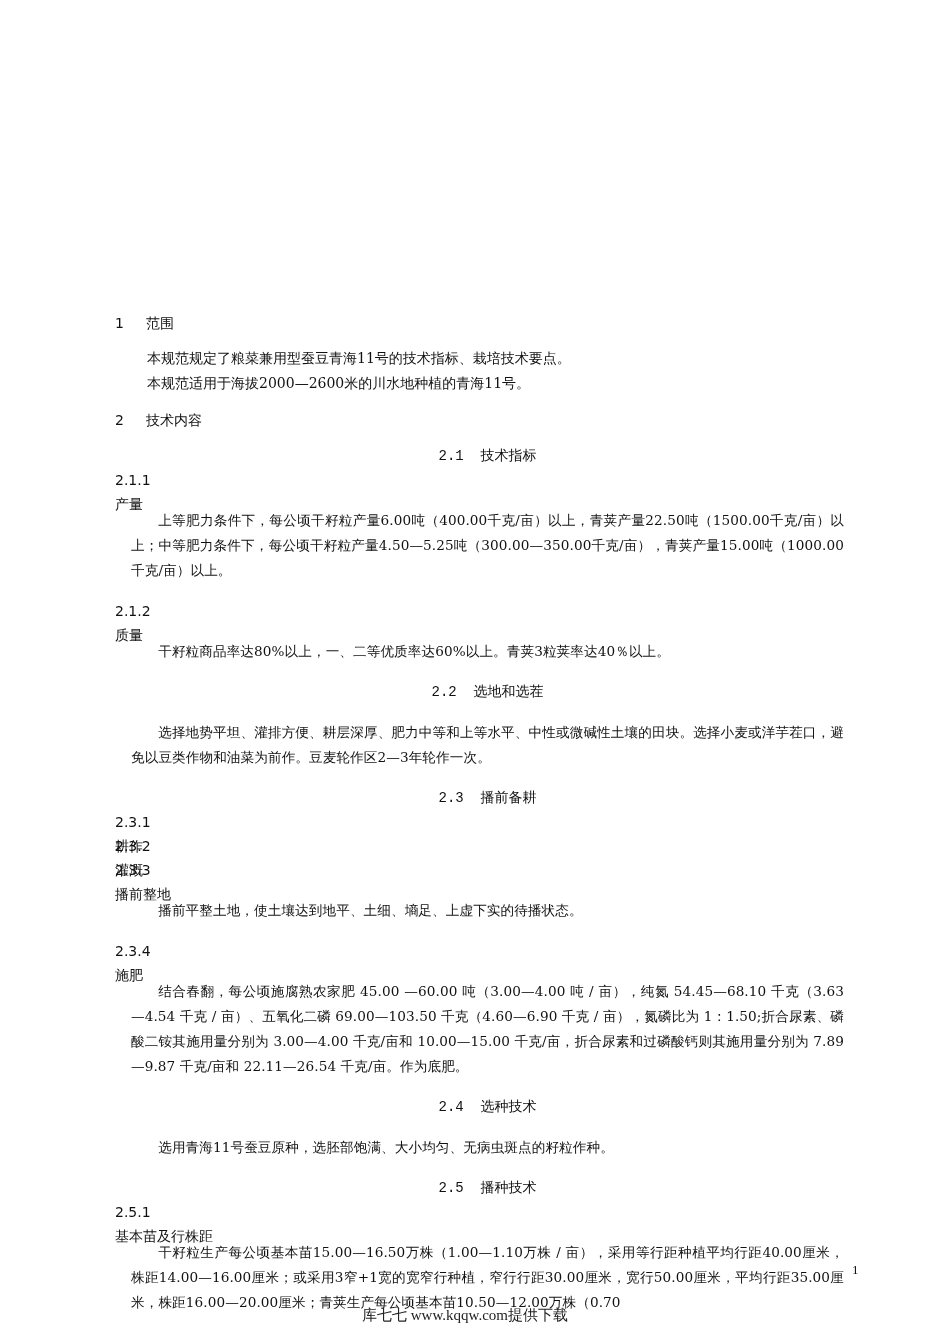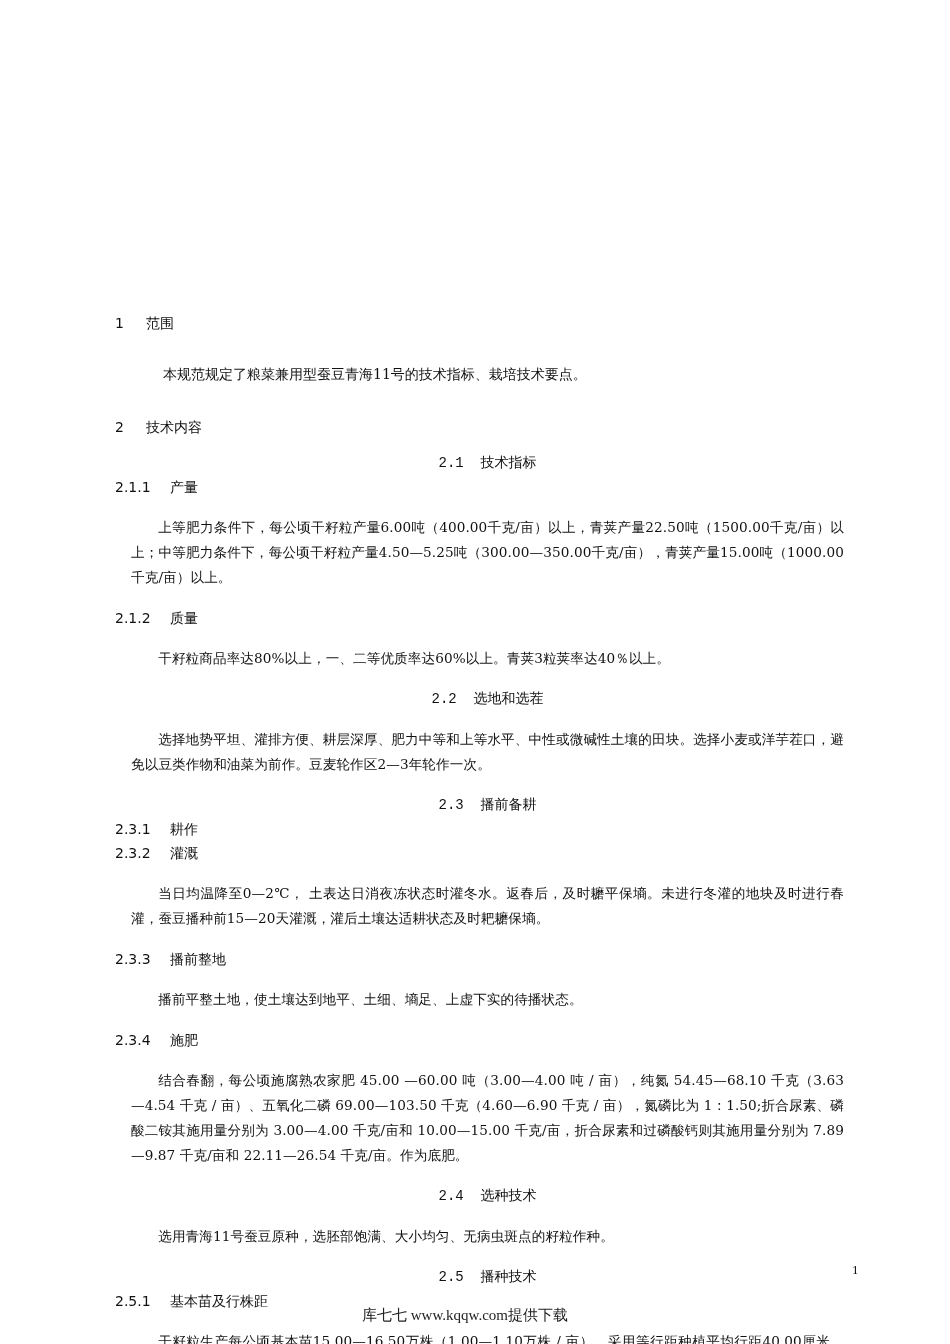--- a/index.html
+++ b/index.html
@@ -46,34 +46,35 @@
       justify-content: center;
     }
     .h2 .num { width: 42px; }
     .h3 {
       font-family: "DejaVu Sans", "Liberation Sans", sans-serif;
       font-size: 14px;
       height: 24px;
       line-height: 24px;
       display: flex;
       margin: 0;
+      flex-direction: column;
     }
     .h3 .num { width: 55px; }
     .para {
       font-size: 13.6px;
       line-height: 25px;
       text-indent: 2em;
       margin: 16px;
       text-align: justify;
       letter-spacing: 0.1px;
     }
     .scope-para {
       font-size: 14px;
       line-height: 25px;
-      margin: 16px;
+      margin: 0;
       padding-left: 32px;
     }
     .gap-s { height: 13px; }
     .gap-m { height: 14px; }
     .page-number {
       position: absolute;
       left: 852px;
       top: 1262px;
       font-size: 13px;
       font-family: "Liberation Serif", "DejaVu Serif", serif;
@@ -92,20 +93,21 @@
 
 <div class="page">
   <div class="content">
 
     <div class="h1">
       <span class="num">1</span>
       <span>范围</span>
     </div>
     <div class="gap-s"></div>
     <p class="scope-para">本规范规定了粮菜兼用型蚕豆青海11号的技术指标、栽培技术要点。</p>
+    <p class="scope-para">本规范适用于海拔2000—2600米的川水地种植的青海11号。</p>
     <div class="gap-m"></div>
 
     <div class="h1">
       <span class="num">2</span>
       <span>技术内容</span>
     </div>
     <div class="gap-m"></div>
 
     <div class="h2">
       <span class="num">2.1</span>
@@ -137,21 +139,20 @@
 
     <div class="h3">
       <span class="num">2.3.1</span>
       <span>耕作</span>
     </div>
 
     <div class="h3">
       <span class="num">2.3.2</span>
       <span>灌溉</span>
     </div>
-    <p class="para">当日均温降至0—2℃， 土表达日消夜冻状态时灌冬水。返春后，及时耱平保墒。未进行冬灌的地块及时进行春灌，蚕豆播种前15—20天灌溉，灌后土壤达适耕状态及时耙耱保墒。</p>
 
     <div class="h3">
       <span class="num">2.3.3</span>
       <span>播前整地</span>
     </div>
     <p class="para">播前平整土地，使土壤达到地平、土细、墒足、上虚下实的待播状态。</p>
 
     <div class="h3">
       <span class="num">2.3.4</span>
       <span>施肥</span>

